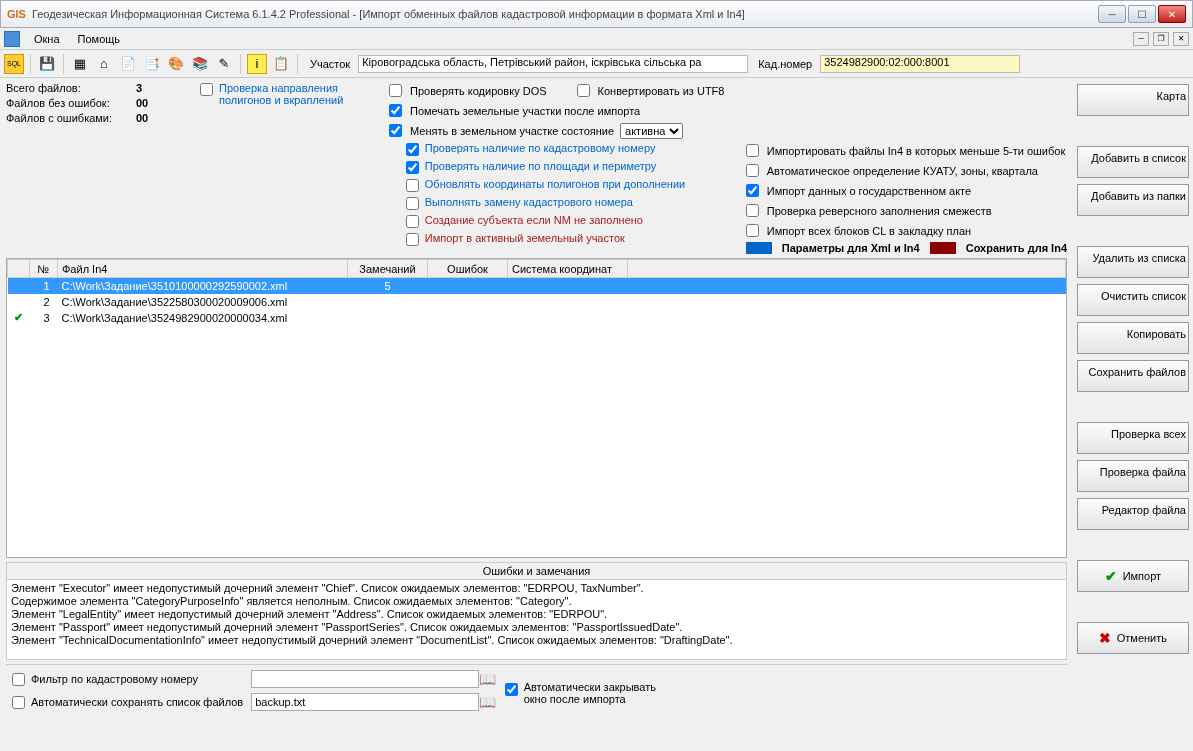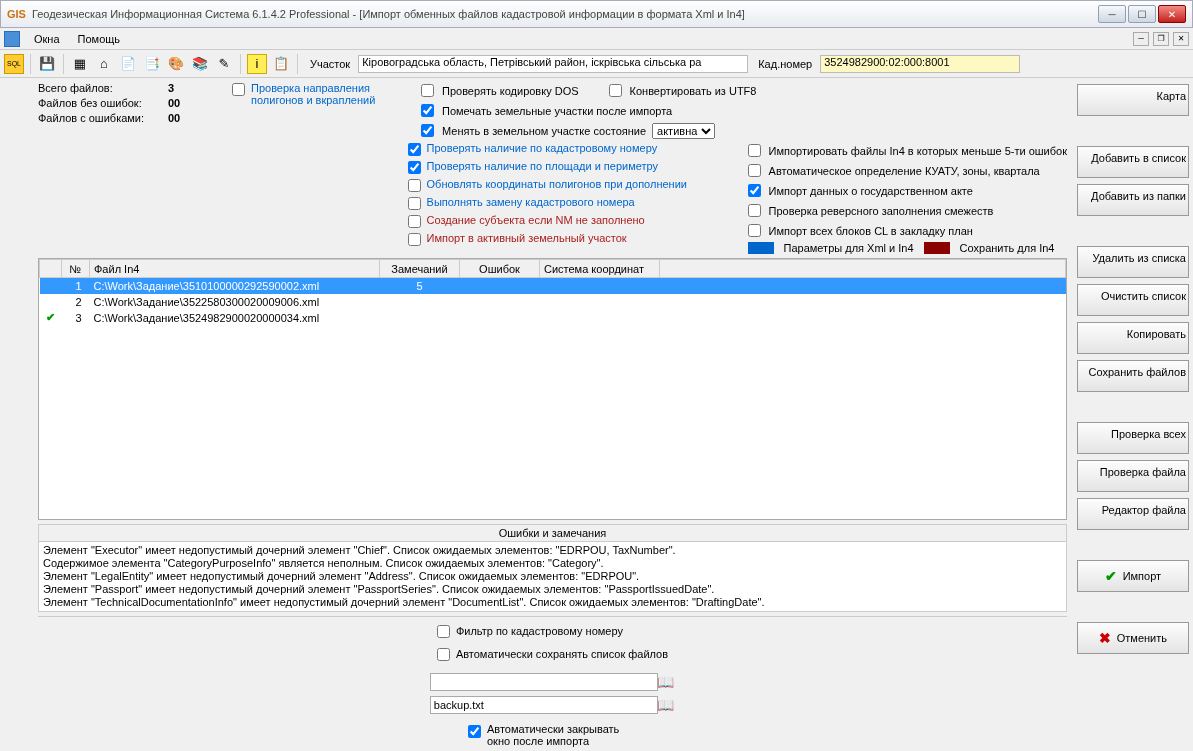--- a/index.html
+++ b/index.html
@@ -19,21 +19,21 @@
 .menubar .mini-btn { width:16px; height:14px; border:1px solid #aaa; background:#eee; font-size:8px; display:flex; align-items:center; justify-content:center; margin-left:2px; cursor:pointer; }
 
 .toolbar { background: #f0f0f0; border-bottom: 1px solid #ccc; height: 28px; display:flex; align-items:center; padding:0 4px; gap:4px; }
 .toolbar .sep { width:1px; height:20px; background:#ccc; margin:0 2px; }
 .toolbar .tbtn { width:20px; height:20px; display:flex; align-items:center; justify-content:center; cursor:pointer; font-size:13px; }
 .toolbar .parcel-label { margin-left:6px; }
 .toolbar .parcel-input { flex:1; max-width:390px; margin-left:4px; border:1px solid #bbb; background:#fff; height:18px; padding:0 3px; overflow:hidden; white-space:nowrap; }
 .toolbar .cad-label { margin-left:6px; }
 .toolbar .cad-input { width:200px; margin-left:4px; border:1px solid #bbb; background:#fef9c3; height:18px; padding:0 3px; }
 
-.main { display:flex; height: calc(751px - 28px - 22px - 28px); padding-left: 32px; }
+.main { display:flex; height: calc(751px - 28px - 22px - 28px); }
 .left-col { flex:1; display:flex; flex-direction:column; padding:4px 6px 4px 6px; }
 .right-col { width: 120px; display:flex; flex-direction:column; padding:6px 4px; gap:6px; }
 
 .options-row { display:flex; }
 .stats-col { width: 190px; }
 .stat-line { display:flex; margin-bottom:3px; }
 .stat-line .lbl { width:130px; }
 .stat-line .val { font-weight:bold; width:24px; }
 .check { display:flex; align-items:flex-start; margin-bottom:4px; }
 .check input { margin-right:6px; margin-top:1px; }
@@ -43,35 +43,35 @@
 .col2 { margin-left:20px; }
 
 .options-mid { flex:1; }
 .opt-line { display:flex; align-items:center; margin-bottom:3px; height:17px; }
 .opt-line input[type=checkbox] { margin-right:8px; }
 .opt-line select { margin-left:6px; font-size:11px; }
 .color-swatch { width:26px; height:12px; margin-right:10px; }
 .swatch-blue { background:#0066cc; }
 .swatch-darkred { background:#8b0000; }
 .legend-row { display:flex; align-items:center; gap:10px; margin-top:2px; }
-.legend-item { display:flex; align-items:center; }
+.legend-item { display:flex; align-items:center;font-weight:bold; }
 
 .grid { border:1px solid #aaa; background:#fff; height:300px; overflow:auto; margin-top:4px; }
 .grid table { width:100%; border-collapse:collapse; }
 .grid th { background:#f0f0f0; border:1px solid #ccc; font-weight:normal; text-align:left; padding:1px 4px; height:18px; }
 .grid td { padding:0px 4px; height:16px; white-space:nowrap; }
 .grid tr.sel td { background:#3399ff; color:#fff; }
 .grid .check-col { width:22px; text-align:center; }
 .grid .num-col { width:28px; text-align:right; padding-right:8px; }
 .grid .green-check { color:#009900; font-weight:bold; }
 
 .errors-header { background:#f0f0f0; border:1px solid #ccc; text-align:center; padding:2px; margin-top:4px; }
 .errors-body { background:#fff; border:1px solid #ccc; border-top:none; height:80px; overflow:auto; padding:2px 4px; line-height:13px; }
 
-.bottom { border-top:1px solid #ccc; padding:4px 6px; display:flex; align-items:center; gap:8px; margin-top:4px;flex-direction:column; }
+.bottom { border-top:1px solid #ccc; padding:4px 6px; display:flex; align-items:center; gap:8px; margin-top:4px; }
 .bottom .row { display:flex; align-items:center; height:20px; }
 .bottom .col { display:flex; flex-direction:column; gap:3px; }
 .bottom input[type=text] { width:228px; border:1px solid #aaa; height:18px; padding:0 3px; }
 .bottom .book-icon { font-size:14px; cursor:pointer; }
 
 .side-btn { border:1px solid #999; background:linear-gradient(#fdfdfd,#e4e4e4); padding:4px 2px; text-align:right; cursor:pointer; height:32px; line-height:15px; }
 .side-btn.with-icon { display:flex; align-items:center; justify-content:center; gap:6px; }
 .side-gap { height:18px; }
 .green-tick { color:#009900; font-size:14px; font-weight:bold; }
 .red-x { color:#cc0000; font-size:14px; font-weight:bold; }

